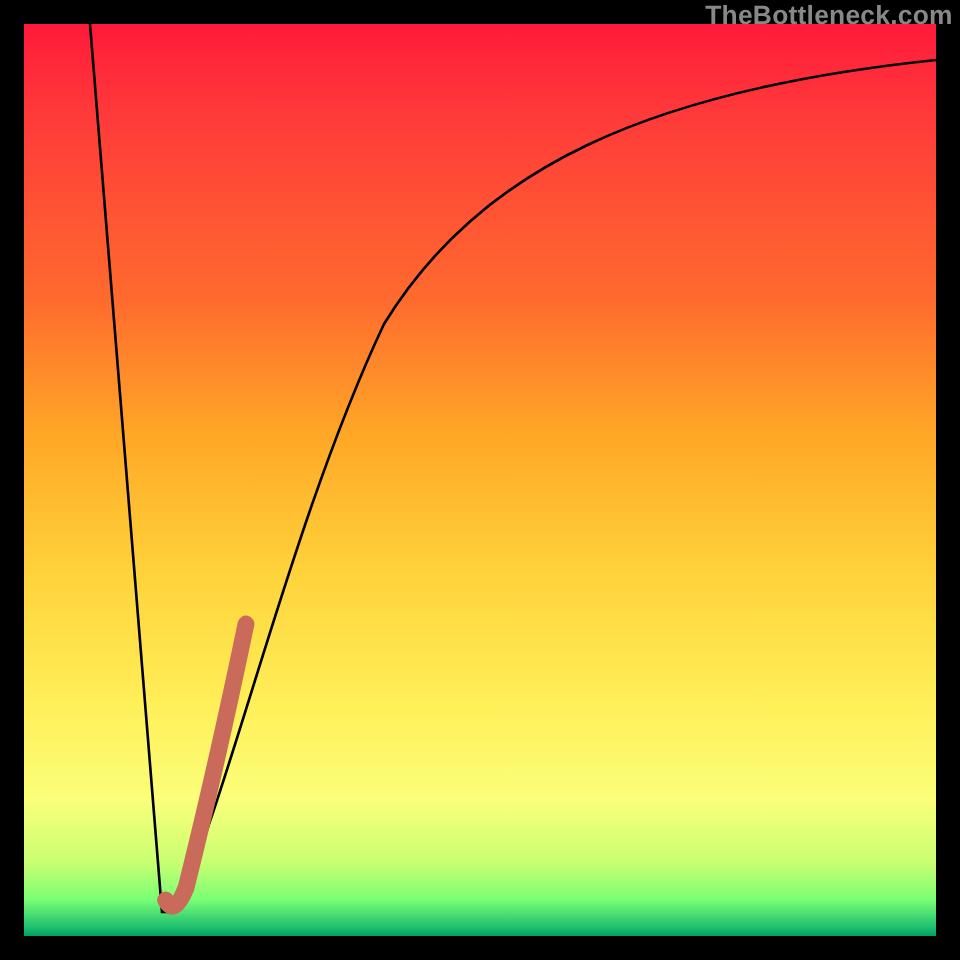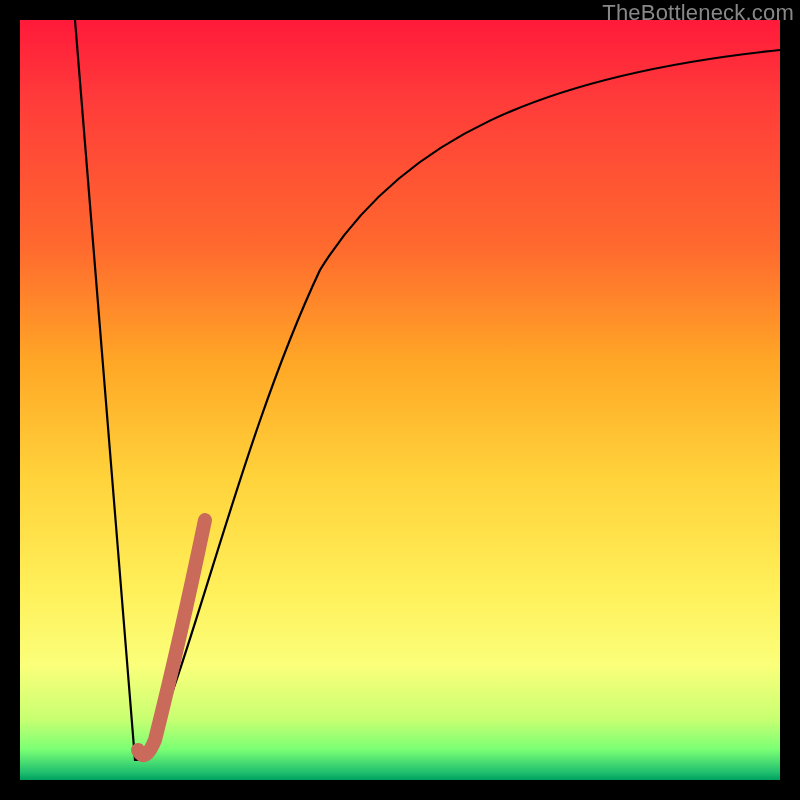--- a/index.html
+++ b/index.html
@@ -38,21 +38,21 @@
       #00a060 100%
     );
   }
   .watermark {
     position: absolute;
     top: 0px;
     right: 6px;
     color: #888;
     font-family: Arial, Helvetica, sans-serif;
     font-size: 22px;
-    font-weight: 400;
+    font-weight: 700;
     letter-spacing: 0.2px;
   }
   svg.curves {
     position: absolute;
     left: 0;
     top: 0;
     width: 760px;
     height: 760px;
     overflow: visible;
   }

